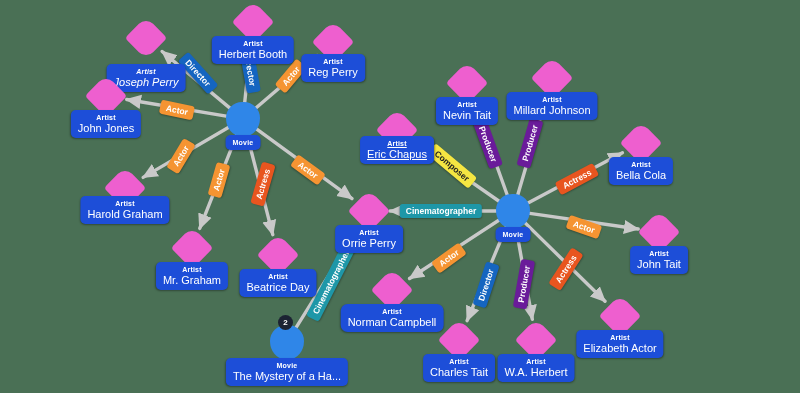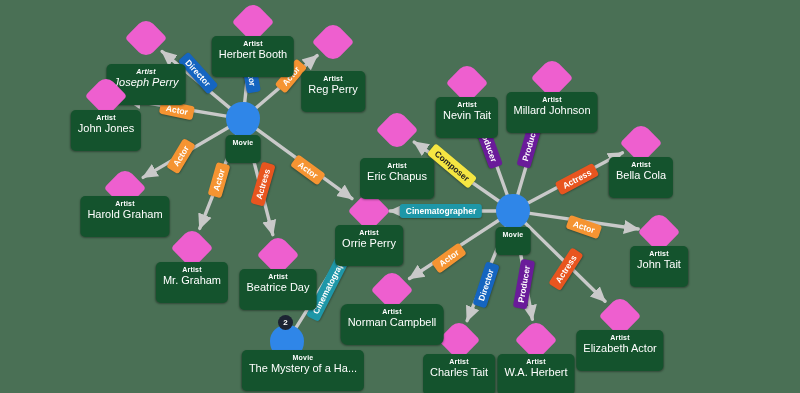--- a/index.html
+++ b/index.html
@@ -58,24 +58,24 @@
     height: 30px;
     margin-left: -15px;
     margin-top: -15px;
     transform: rotate(45deg);
     border-radius: 10px 4px 10px 4px;
   }
   .node-label {
     position: absolute;
     left: 50%;
     transform: translateX(-50%);
-    background: #14532d;
+    background: #1d4ed8;
     color: #ffffff;
     border-radius: 5px;
-    padding: 3px 7px 16px 7px;
+    padding: 3px 7px 3px 7px;
     text-align: center;
     white-space: nowrap;
     box-shadow: 0 1px 2px rgba(0,0,0,0.35);
   }
   .node-type {
     display: block;
     font-size: 7px;
     font-weight: bold;
     line-height: 9px;
     color: #ffffff;
@@ -180,42 +180,42 @@
       </div>
       <div class="node" style="left: 513px; top: 211px;">
         <div class="node-shape-movie"></div>
         <div class="node-label" style="top: 16px;">
           <span class="node-type">Movie</span>
         </div>
       </div>
       <div class="node" style="left: 287px; top: 342px;">
         <div class="node-shape-movie"></div>
         <div class="node-badge">2</div>
-        <div class="node-label" style="top: 8px; margin-left: 16px;">
+        <div class="node-label" style="top: 16px;">
           <span class="node-type">Movie</span>
           <span class="node-title">The Mystery of a Ha...</span>
         </div>
       </div>
       <div class="node" style="left: 253px; top: 22px;">
         <div class="node-shape-artist"></div>
         <div class="node-label" style="top: 14px;">
           <span class="node-type">Artist</span>
           <span class="node-title">Herbert Booth</span>
         </div>
       </div>
       <div class="node" style="left: 146px; top: 38px;">
         <div class="node-shape-artist"></div>
         <div class="node-label" style="top: 26px; font-style: italic;">
           <span class="node-type">Artist</span>
           <span class="node-title">Joseph Perry</span>
         </div>
       </div>
       <div class="node" style="left: 333px; top: 42px;">
         <div class="node-shape-artist"></div>
-        <div class="node-label" style="top: 29px;">
+        <div class="node-label" style="top: 12px;">
           <span class="node-type">Artist</span>
           <span class="node-title">Reg Perry</span>
         </div>
       </div>
       <div class="node" style="left: 106px; top: 96px;">
         <div class="node-shape-artist"></div>
         <div class="node-label" style="top: 14px;">
           <span class="node-type">Artist</span>
           <span class="node-title">John Jones</span>
         </div>
@@ -243,21 +243,21 @@
       </div>
       <div class="node" style="left: 369px; top: 211px;">
         <div class="node-shape-artist"></div>
         <div class="node-label" style="top: 14px;">
           <span class="node-type">Artist</span>
           <span class="node-title">Orrie Perry</span>
         </div>
       </div>
       <div class="node" style="left: 397px; top: 130px;">
         <div class="node-shape-artist"></div>
-        <div class="node-label" style="top: 28px;">
+        <div class="node-label" style="top: 6px; text-decoration: underline;">
           <span class="node-type">Artist</span>
           <span class="node-title">Eric Chapus</span>
         </div>
       </div>
       <div class="node" style="left: 467px; top: 83px;">
         <div class="node-shape-artist"></div>
         <div class="node-label" style="top: 14px;">
           <span class="node-type">Artist</span>
           <span class="node-title">Nevin Tait</span>
         </div>

